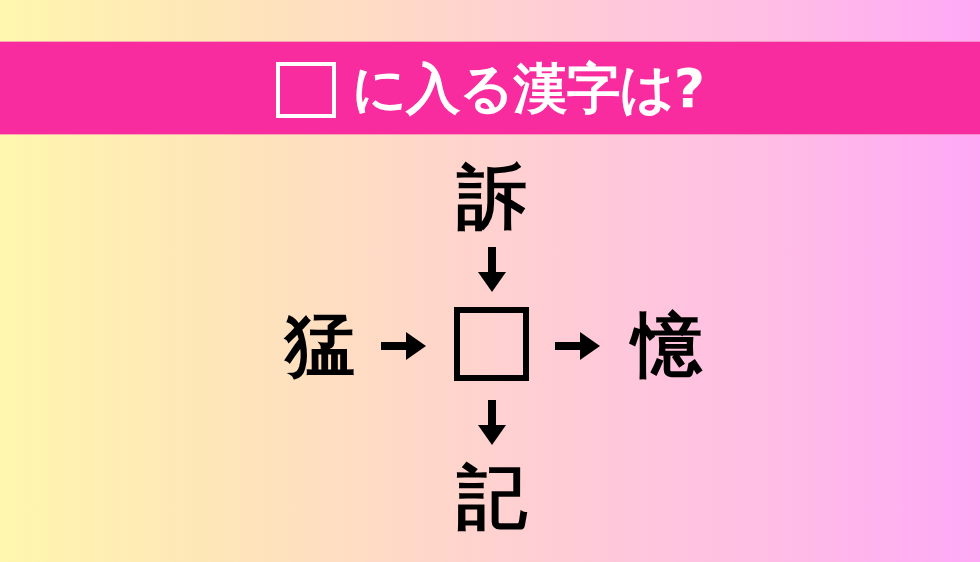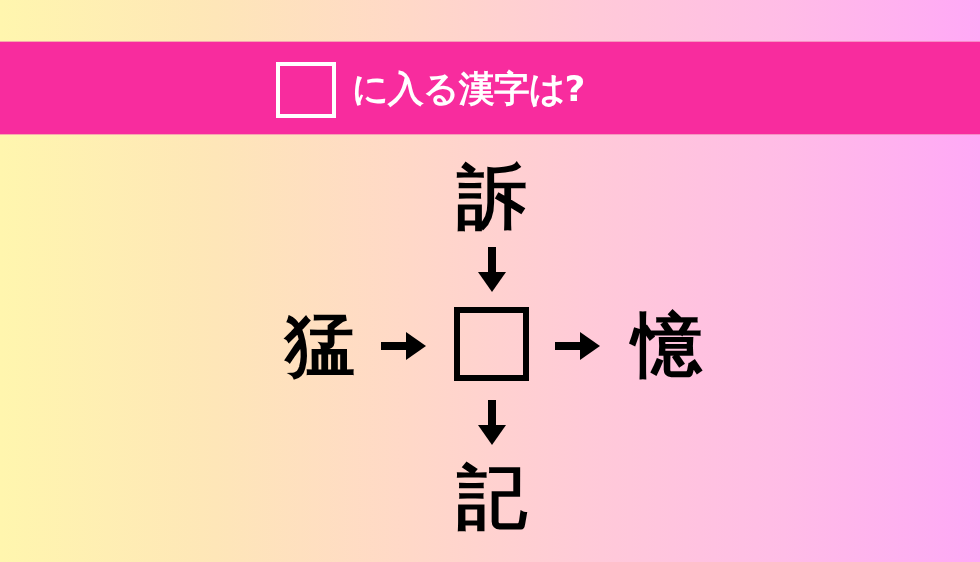--- a/index.html
+++ b/index.html
@@ -37,21 +37,21 @@
       height: 48px;
       border: 4px solid #ffffff;
       box-sizing: content-box;
     }
     .header-text {
       position: absolute;
       left: 352px;
       top: 56px;
       height: 66px;
       line-height: 66px;
-      font-size: 36px;
+      font-size: 54px;
       font-weight: bold;
       color: #ffffff;
       letter-spacing: -1px;
       white-space: nowrap;
     }
     .kanji {
       position: absolute;
       width: 90px;
       height: 80px;
       line-height: 80px;

